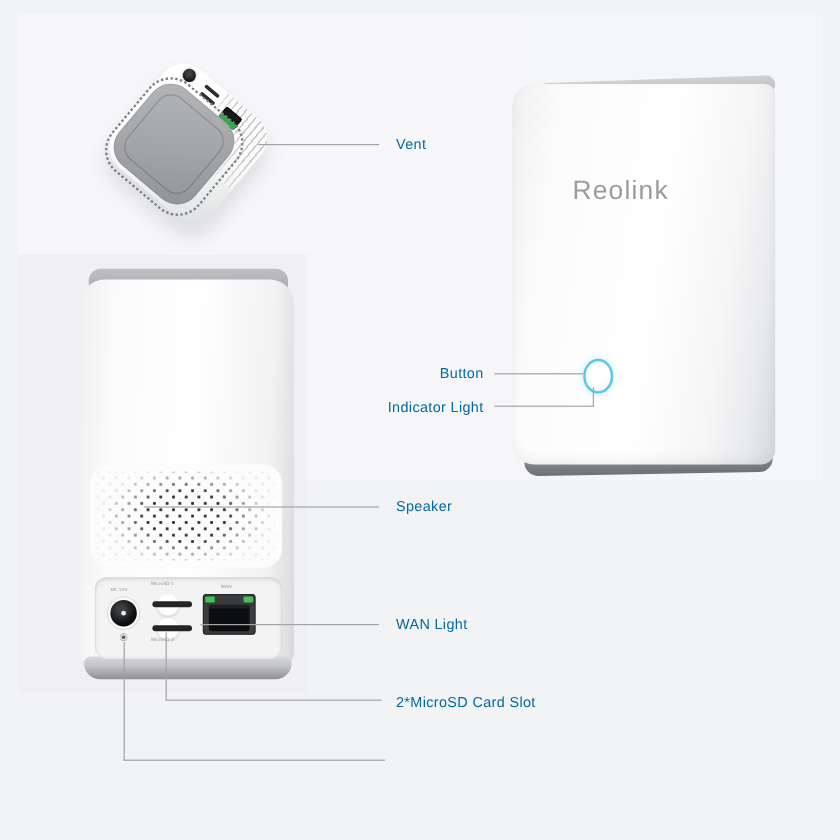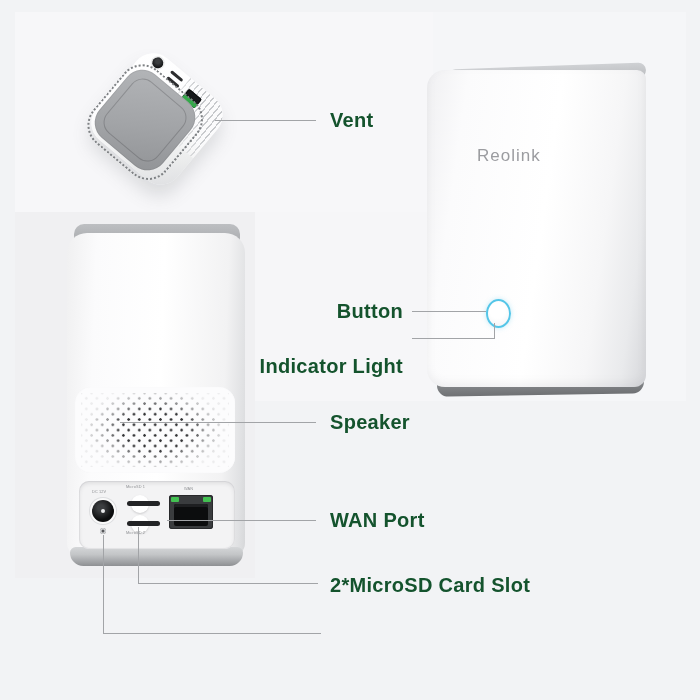--- a/index.html
+++ b/index.html
@@ -10,21 +10,21 @@
   }
   .tile{position:absolute;}
   #tile-vent{left:15px;top:12px;width:418px;height:200px;background:#f7f7f9;}
   #tile-front{left:433px;top:12px;width:253px;height:389px;background:#f5f6f8;}
   #tile-back{left:15px;top:212px;width:240px;height:366px;background:#f0f0f2;}
   #tile-mid{left:255px;top:212px;width:178px;height:189px;background:#f6f6f8;}
 
   
   .callout-label{
     position:absolute;height:22px;line-height:22px;
-    font-size:20px;font-weight:700;letter-spacing:.3px;color:#14532d;
+    font-size:12px;font-weight:400;letter-spacing:.3px;color:#0369a1;
     white-space:nowrap;
   }
   .ra{}
 
   
   .cline{position:absolute;background:#a2a4a7;height:1px;}
   .elbow{position:absolute;background:transparent;}
   #indicator-elbow{border-bottom:1px solid #a2a4a7;border-right:1px solid #a2a4a7;}
   #microsd-elbow{border-bottom:1px solid #a2a4a7;border-left:1px solid #a2a4a7;}
   #dc-elbow{border-bottom:1px solid #a2a4a7;border-left:1px solid #a2a4a7;}
@@ -59,21 +59,21 @@
   
   #front-top-rim{position:absolute;left:448px;top:66px;width:198px;height:15px;border-radius:8px;
     background:linear-gradient(#cfd1d4,#b9bbbe);transform:rotate(-2deg);}
   #front-base{position:absolute;left:437px;top:378px;width:207px;height:17px;
     border-radius:6px 6px 12px 12px;background:linear-gradient(#8f9295,#6f7174);
     transform:rotate(-1deg);}
   #front-body{position:absolute;left:427px;top:70px;width:219px;height:317px;
     border-radius:18px 9px 12px 18px;
     background:linear-gradient(98deg,#f0f0f2 0%,#fbfbfc 16%,#ffffff 52%,#f6f6f7 76%,#e9eaec 90%,#dadbde 98%);
     box-shadow:inset 0 -4px 8px rgba(120,122,126,.10);}
-  #front-logo{position:absolute;left:477px;top:146px;font-size:17px;font-weight:500;
+  #front-logo{position:absolute;left:477px;top:146px;font-size:22px;font-weight:500;
     color:#9b9ca0;letter-spacing:1px;}
   #button-ring{position:absolute;left:486px;top:299px;width:21px;height:25px;border-radius:50%;
     border:2.5px solid #55c6e8;background:radial-gradient(circle at 45% 38%,#ffffff 0 40%,#f0f1f3 100%);
     box-shadow:0 0 5px rgba(85,198,232,.35);}
 
   
   #back-cap{position:absolute;left:74px;top:224px;width:166px;height:20px;
     border-radius:10px 10px 6px 6px;background:linear-gradient(#bdbfc2,#a8aaad);}
   #back-body{position:absolute;left:67px;top:233px;width:178px;height:324px;
     border-radius:20px 20px 14px 14px;
@@ -171,18 +171,18 @@
   <div class="cline" style="left:215px;top:120px;width:101px;"></div>
   <div class="cline" style="left:412px;top:311px;width:74px;"></div>
   <div class="elbow" id="indicator-elbow" style="left:412px;top:323px;width:82px;height:15px;"></div>
   <div class="cline" style="left:120px;top:422px;width:196px;"></div>
   <div class="cline" style="left:167px;top:520px;width:149px;"></div>
   <div class="elbow" id="microsd-elbow" style="left:138px;top:527px;width:179px;height:56px;"></div>
   <div class="elbow" id="dc-elbow" style="left:103px;top:535px;width:217px;height:98px;"></div>
 
   <div class="callout-label" style="left:330px;top:109px;">Vent</div>
   <div class="callout-label ra" style="right:297px;top:300px;">Button</div>
-  <div class="callout-label ra" style="right:297px;top:328px;margin-top:27px;">Indicator Light</div>
+  <div class="callout-label ra" style="right:297px;top:328px;">Indicator Light</div>
   <div class="callout-label" style="left:330px;top:411px;text-align:center;">Speaker</div>
-  <div class="callout-label" style="left:330px;top:509px;">WAN Port</div>
+  <div class="callout-label" style="left:330px;top:509px;">WAN Light</div>
   <div class="callout-label" style="left:330px;top:574px;">2*MicroSD Card Slot</div>
 
 </div>
 
 </body></html>

